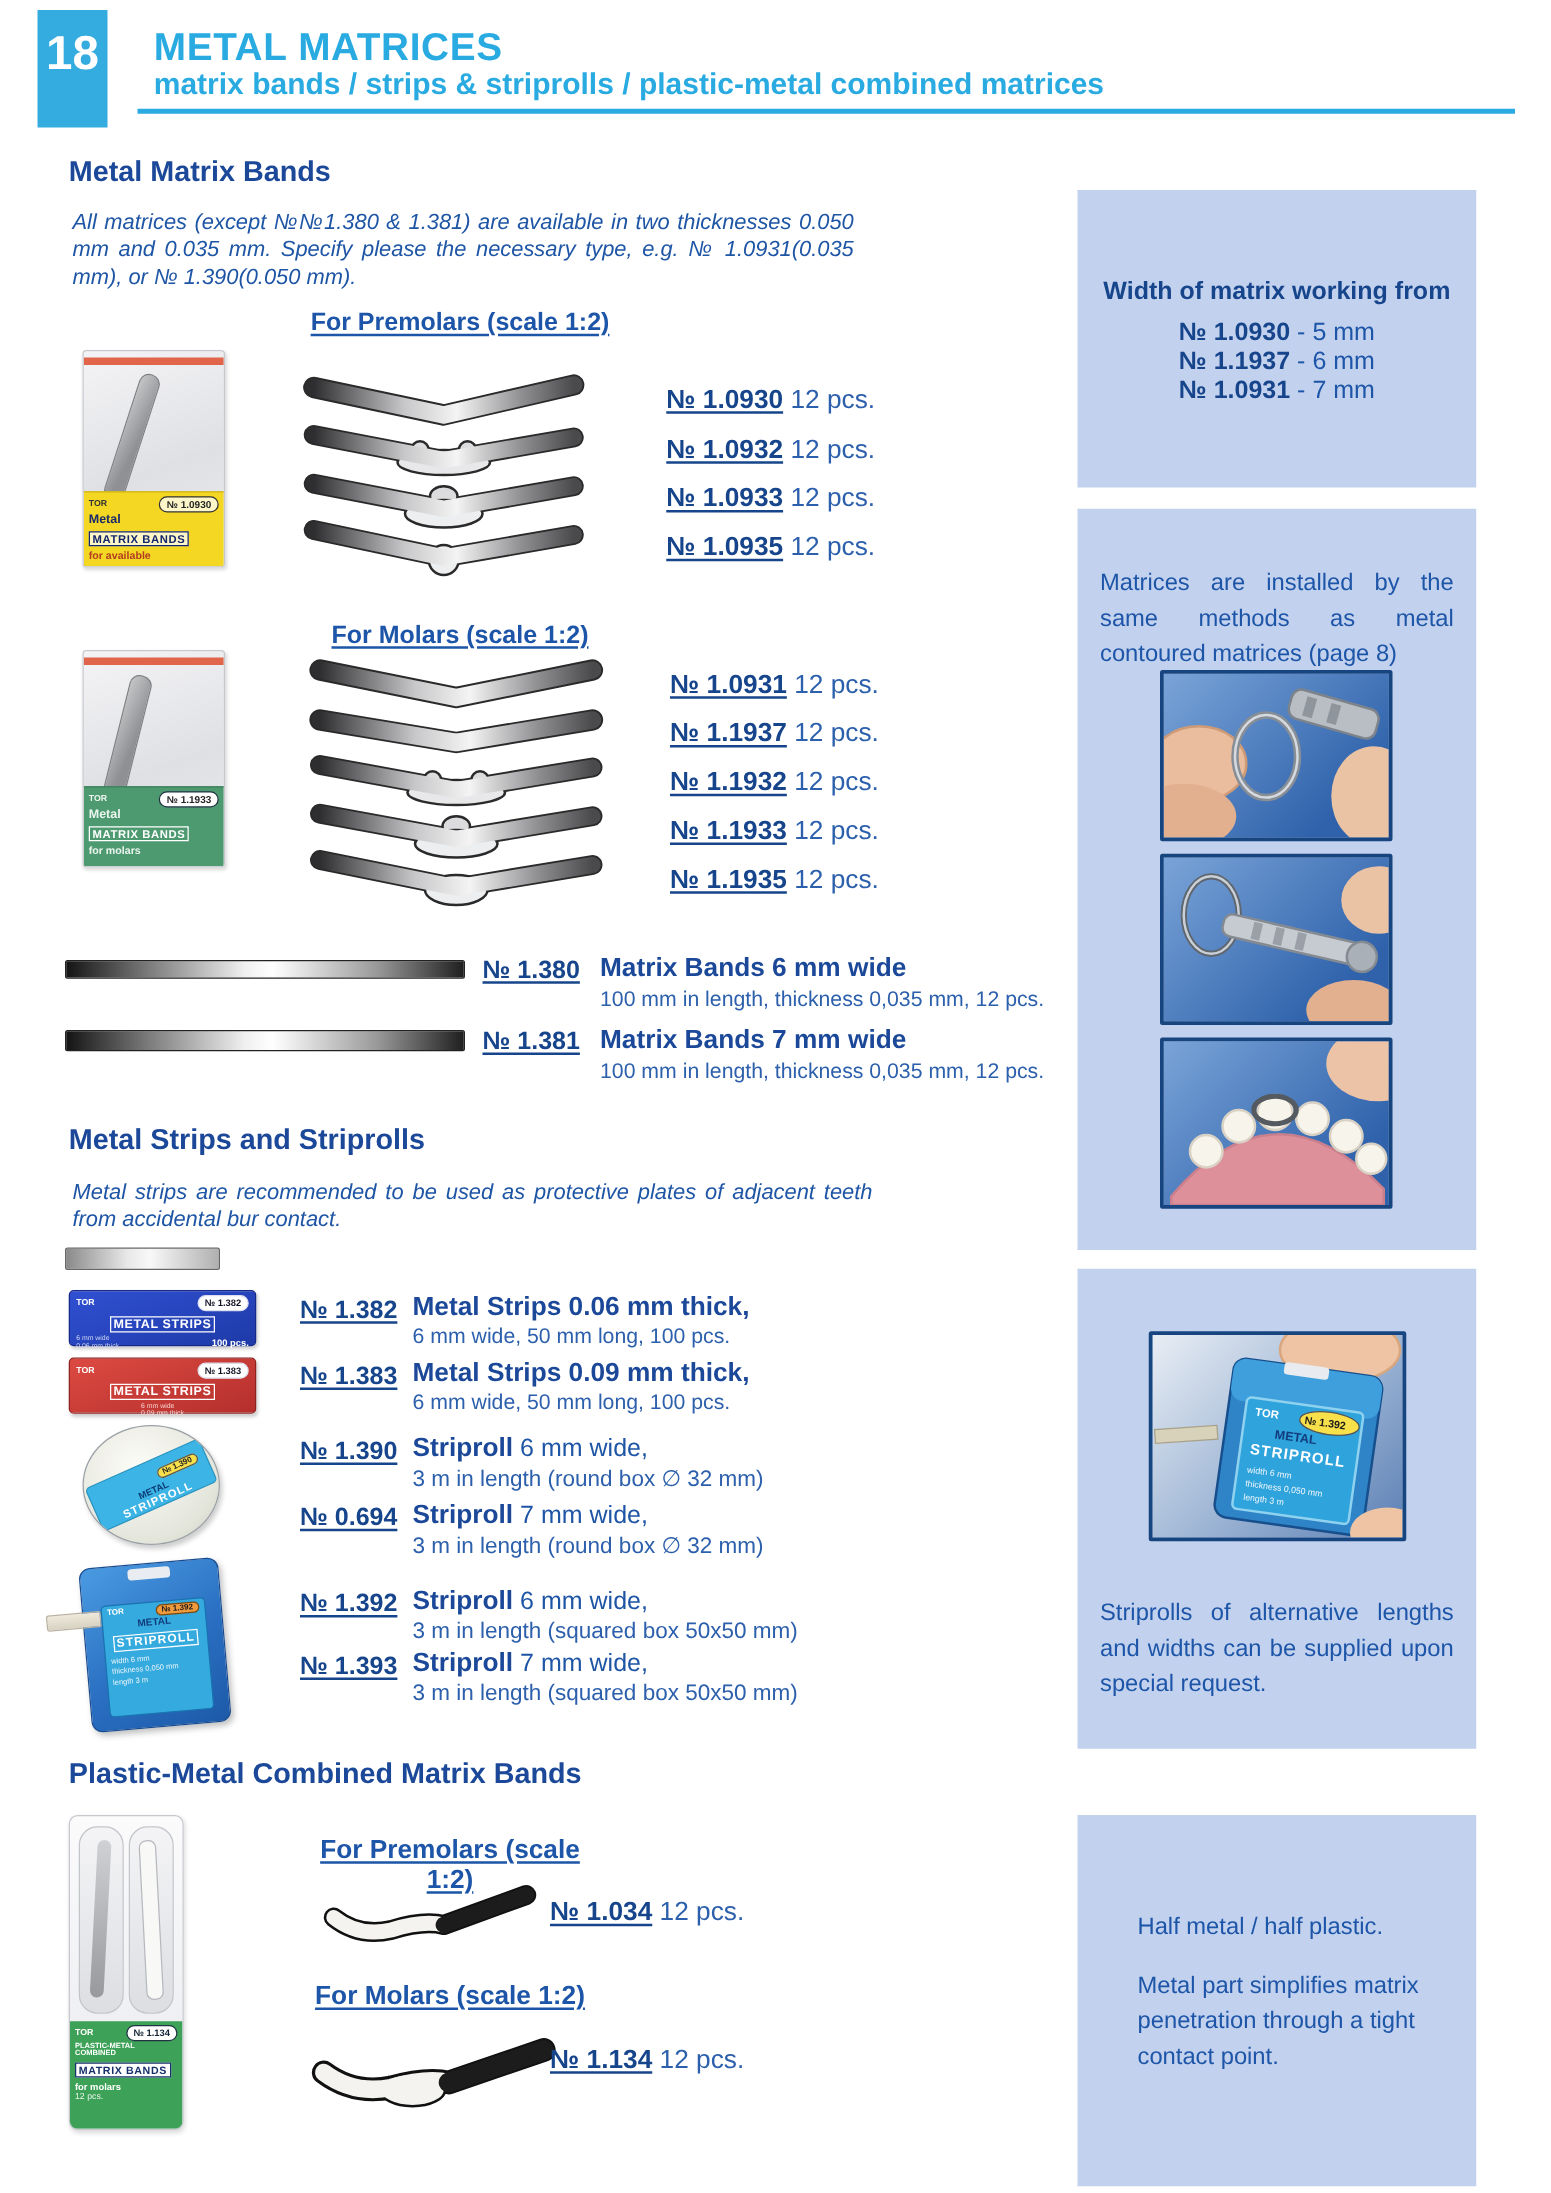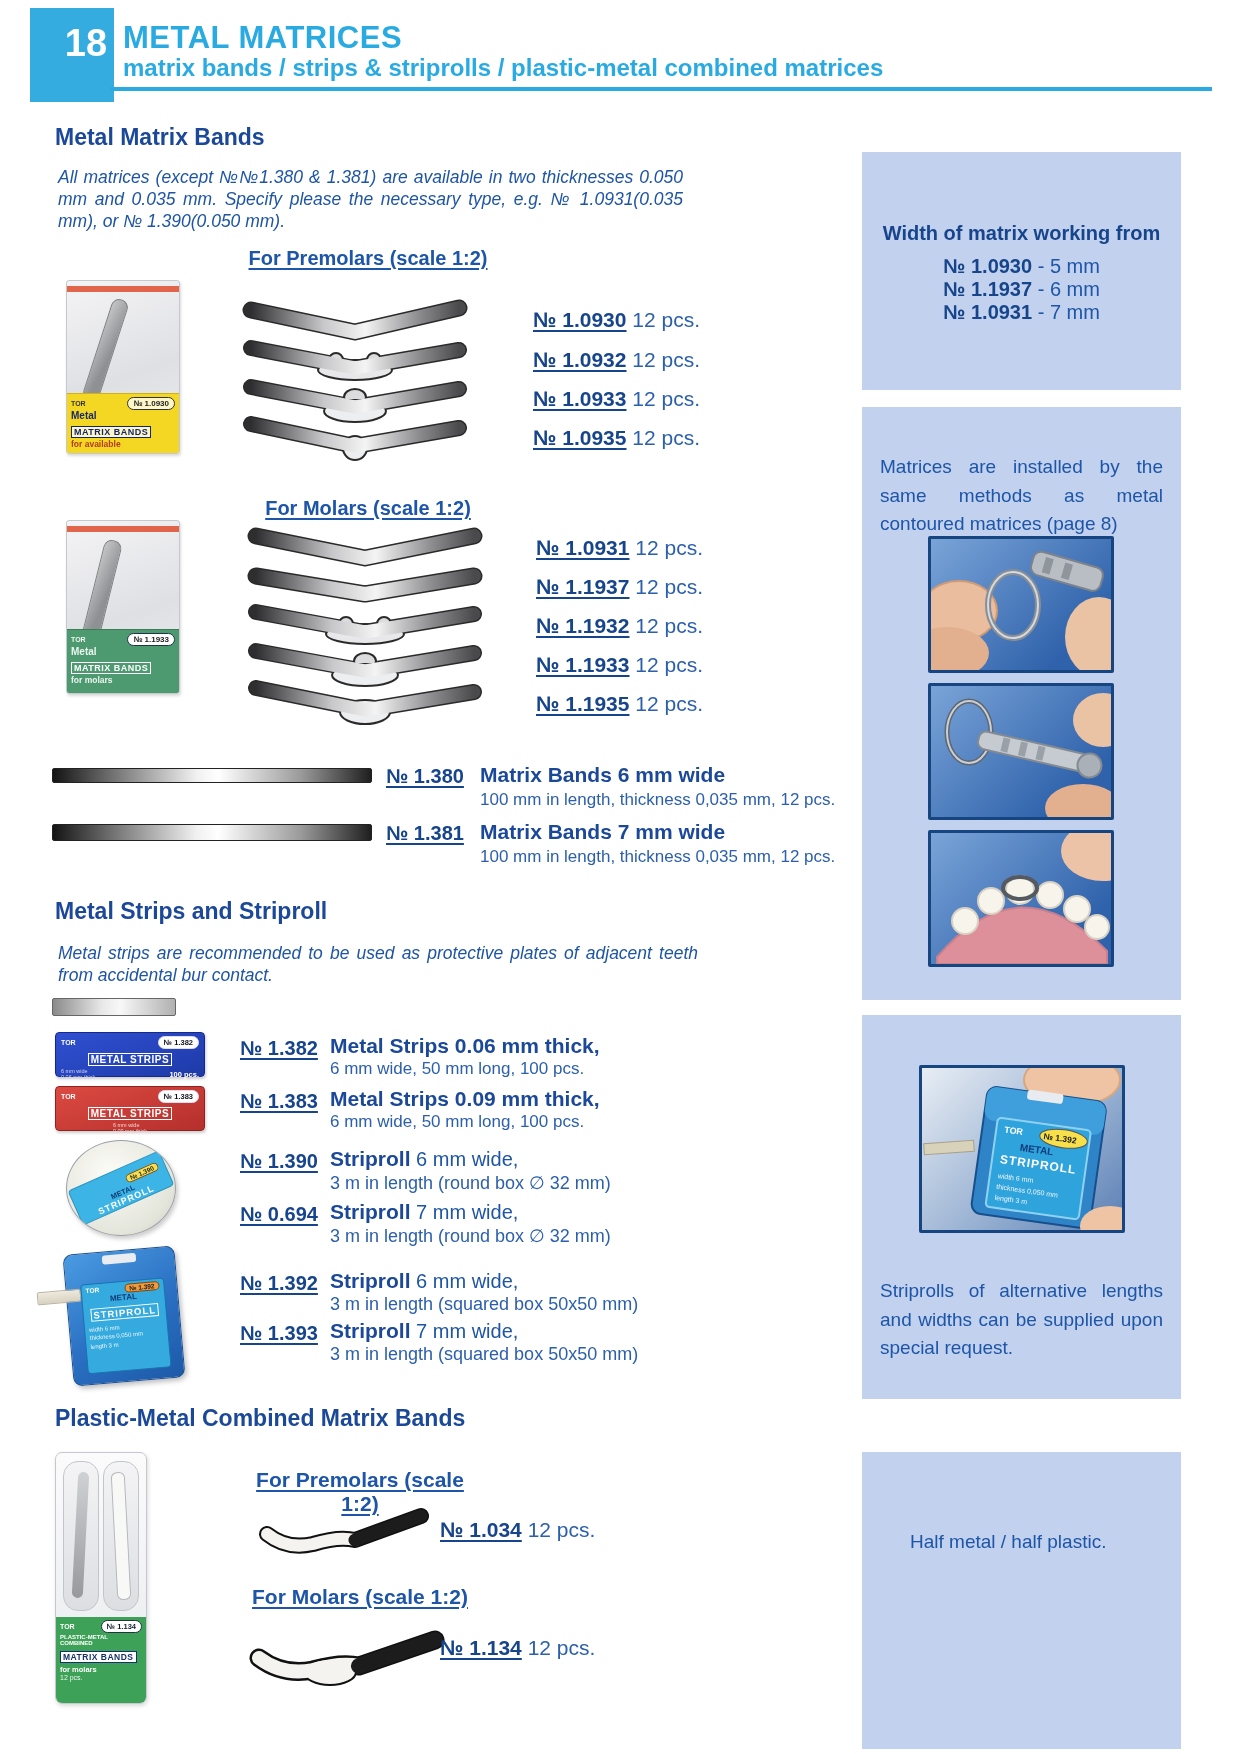--- a/index.html
+++ b/index.html
@@ -48,21 +48,21 @@
   .ptext{color:#1d55a8;font-size:19px;line-height:1.5;text-align:justify;}
   .p1title{color:#17458c;font-weight:bold;font-size:20px;text-align:center;}
   .p1row{color:#1d55a8;font-size:20px;text-align:center;white-space:nowrap;}
   .p1row b{color:#17458c;}
 </style>
 </head>
 <body>
 
 <div id="page">
 
-  <div class="abs pagenum-box" style="left:30px;top:8px;width:56px;height:80px;padding-left:28px;">
+  <div class="abs pagenum-box" style="left:30px;top:8px;width:56px;height:80px;">
     <span>18</span>
   </div>
   <div class="abs doc-subtitle" style="left:123px;top:54px;">matrix bands / strips &amp; striprolls / plastic-metal combined matrices</div>
   <div class="abs doc-title" style="left:123px;top:20px;">METAL MATRICES</div>
   <div class="abs header-rule" style="left:110px;top:87px;width:1102px;height:4px;"></div>
 
   <div class="abs h2" style="left:55px;top:124px;">Metal Matrix Bands</div>
   <div class="abs intro" style="left:58px;top:166px;width:625px;">All matrices (except №№1.380 &amp; 1.381) are available in two thicknesses 0.050 mm and 0.035 mm. Specify please the necessary type, e.g. № 1.0931(0.035 mm), or № 1.390(0.050 mm).</div>
 
   <div class="abs subhead" style="left:248px;top:247px;width:240px;">For Premolars (scale 1:2)</div>
@@ -273,21 +273,21 @@
   <div class="abs bname" style="left:480px;top:763px;">Matrix Bands 6 mm wide</div>
   <div class="abs bdetail" style="left:480px;top:790px;">100 mm in length, thickness 0,035 mm, 12 pcs.</div>
 
   <div class="abs strip" style="left:52px;top:824px;width:318px;height:15px;"></div>
   <div class="abs prow" style="left:386px;top:822px;font-size:20px;">
     <span class="pnum">№ 1.381</span>
   </div>
   <div class="abs bname" style="left:480px;top:820px;">Matrix Bands 7 mm wide</div>
   <div class="abs bdetail" style="left:480px;top:847px;">100 mm in length, thickness 0,035 mm, 12 pcs.</div>
 
-  <div class="abs h2" style="left:55px;top:898px;">Metal Strips and Striproll</div>
+  <div class="abs h2" style="left:55px;top:898px;">Metal Strips and Striprolls</div>
   <div class="abs intro" style="left:58px;top:942px;width:640px;">Metal strips are recommended to be used as protective plates of adjacent teeth from accidental bur contact.</div>
 
   <div class="abs strip-light" style="left:52px;top:998px;width:122px;height:16px;"></div>
 
   <div class="abs card-label" style="left:55px;top:1032px;width:150px;height:45px;
        background:linear-gradient(160deg,#3050d2,#1e3aa8);border:1px solid #16288a;">
     <div class="lbl-row">
       <span class="lbl-brand" style="color:#fff;">TOR</span>
       <span class="lbl-oval" style="border:1px solid #dde;color:#112;background:#fff;font-size:7.5px;">№ 1.382</span>
     </div>
@@ -538,15 +538,16 @@
           <text x="78" y="138" font-size="7" fill="#eef6fb" font-family="Liberation Sans, sans-serif">length 3 m</text>
         </g>
         <ellipse cx="188" cy="158" rx="30" ry="20" fill="#eec4a4"></ellipse>
       </svg>
     </div>
     <div class="ptext" style="position:absolute;left:18px;right:18px;top:262px;">Striprolls of alternative lengths and widths can be supplied upon special request.</div>
   </div>
 
   <div class="panel" style="top:1452px;height:297px;">
     <div class="ptext" style="margin:76px 30px 0 48px;text-align:left;">Half metal / half plastic.</div>
+    <div class="ptext" style="margin:18px 30px 0 48px;text-align:left;">Metal part simplifies matrix penetration through a tight contact point.</div>
   </div>
 
 </div>
 
 </body></html>

